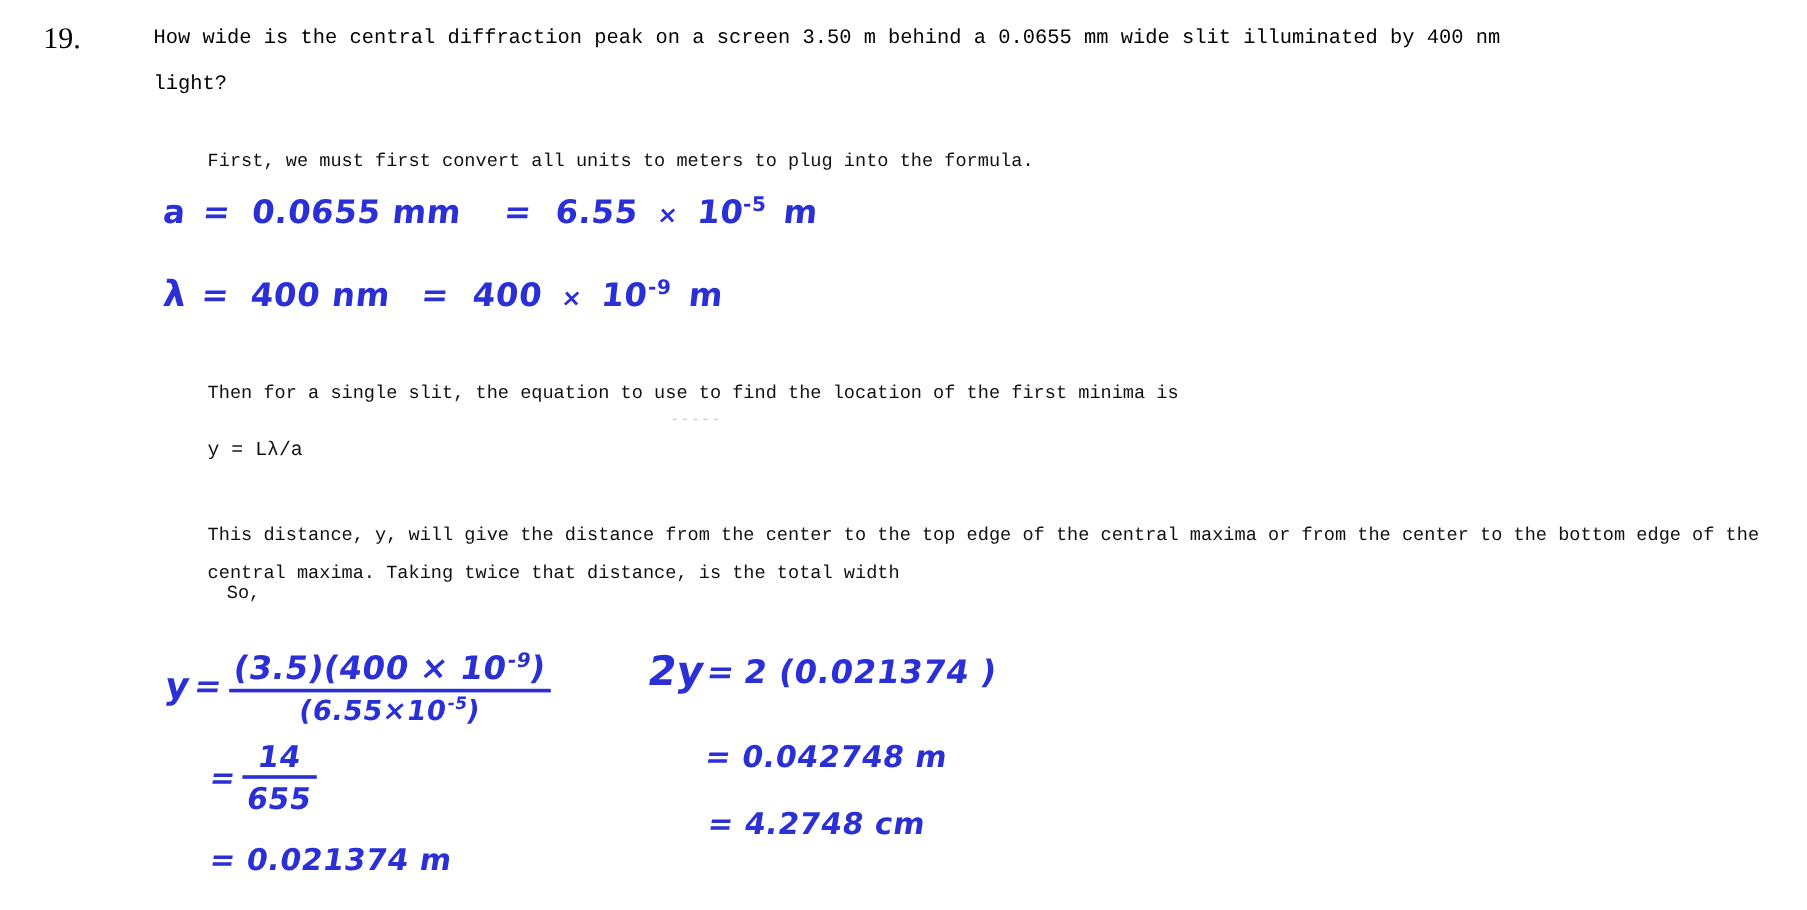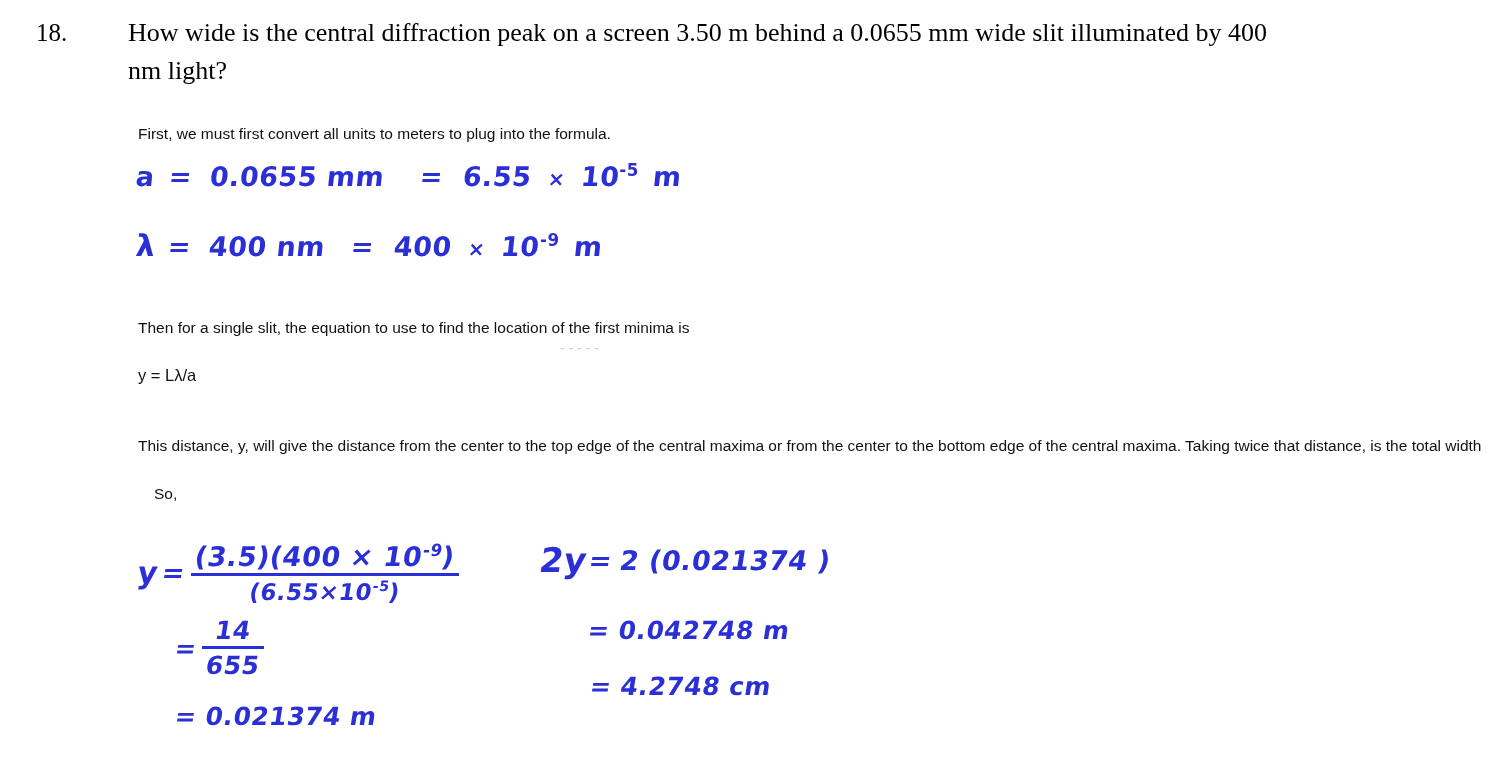--- a/index.html
+++ b/index.html
@@ -26,33 +26,34 @@
     align-items: flex-start;
   }
   .problem-number {
     font-family: "Liberation Serif", serif;
     font-size: 25px;
     line-height: 38px;
     width: 92px;
     flex: 0 0 92px;
   }
   .problem-text {
-    font-family: Liberation Serif, serif;
-    font-size: 26px;
+    font-family: Liberation Mono, monospace;
+    font-size: 17px;
     line-height: 38px;
   }
 
   
   .typed {
     position: absolute;
-    font-family: Liberation Sans, sans-serif;
+    font-family: Liberation Mono, monospace;
     font-size: 15.5px;
     color: #111111;
     line-height: 32px;
     white-space: nowrap;
+    margin-left: 35px;
   }
   .typed.wrap { white-space: normal; }
 
   
   .hand {
     position: absolute;
     color: #2b2fd6;
     font-family: "DejaVu Sans", sans-serif;
     font-weight: bold;
     letter-spacing: 0.5px;
@@ -93,21 +94,21 @@
     position: absolute;
     color: #cfcfcf;
     font-size: 14px;
     font-family: "Liberation Sans", sans-serif;
   }
 </style>
 </head>
 <body>
 
 <div class="problem">
-  <div class="problem-number">18.</div>
+  <div class="problem-number">19.</div>
   <div class="problem-text">How wide is the central diffraction peak on a screen 3.50 m behind a 0.0655 mm wide slit illuminated by 400 nm light?</div>
 </div>
 
 <div class="typed" style="top:118px; left:138px;">First, we must first convert all units to meters to plug into the formula.</div>
 
 <div class="hand" style="top:160px; left:136px; font-size:27px;">
   <span class="skew">a</span>
   <span class="skew" style="margin-left:4px;">=</span>
   <span class="skew" style="margin-left:8px;">0.0655 mm</span>
   <span class="skew" style="margin-left:26px;">=</span>

